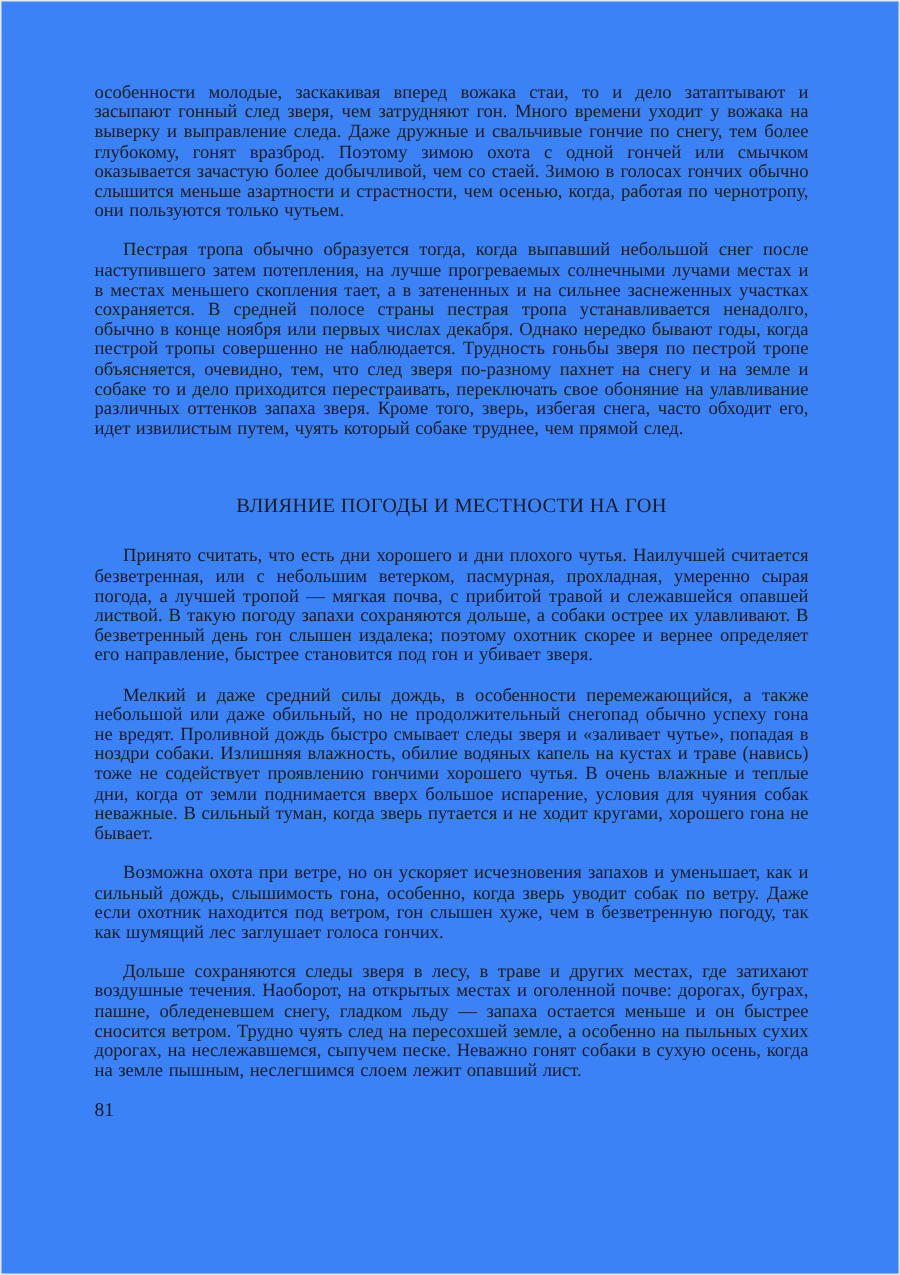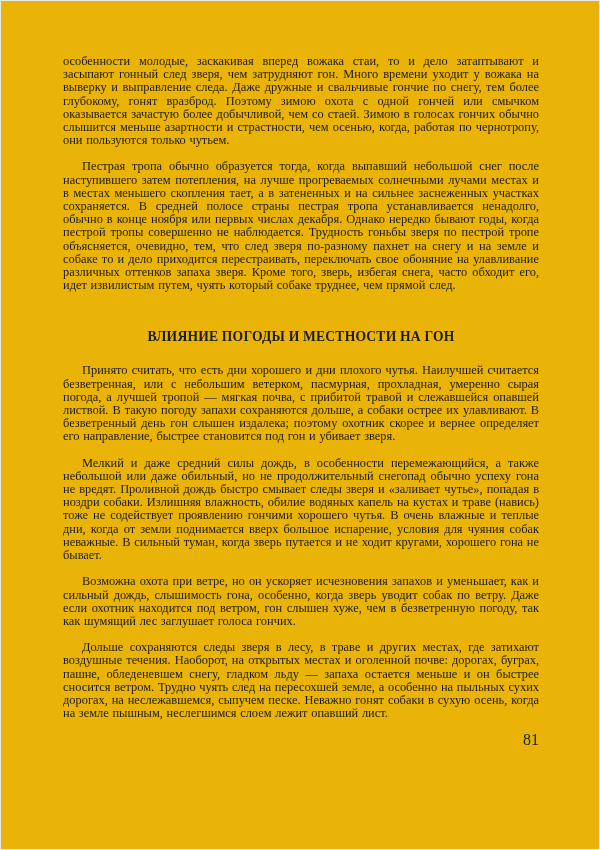--- a/index.html
+++ b/index.html
@@ -4,21 +4,21 @@
 <style>
   html, body {
     margin: 0;
     padding: 0;
     background: #ffffff;
   }
   .page {
     position: relative;
     width: 600px;
     height: 850px;
-    background: #eab308;
+    background: #3b82f6;
     box-sizing: border-box;
     border: 1px solid #e9e9e9;
     overflow: hidden;
     font-family: "Liberation Serif", "DejaVu Serif", serif;
     color: #1c1c1c;
   }
   .content {
     position: absolute;
     left: 62px;
     top: 54px;
@@ -32,29 +32,29 @@
     text-indent: 19px;
     word-spacing: 0.6px;
   }
   .para.no-indent {
     text-indent: 0;
   }
   .section-heading {
     margin: 37px 0 19px 0;
     font-size: 13.6px;
     line-height: 16px;
-    font-weight: bold;
+    font-weight: normal;
     text-align: center;
     letter-spacing: 0.2px;
   }
   .page-number {
     margin-top: 4px;
-    font-size: 16px;
+    font-size: 13px;
     line-height: 13px;
-    text-align: right;
+    text-align: left;
   }
 </style>
 </head>
 <body>
 
 <div class="page">
   <div class="content">
 
     <p class="para no-indent">особенности молодые, заскакивая вперед вожака стаи, то и дело затаптывают и засыпают гонный след зверя, чем затрудняют гон. Много времени уходит у вожака на выверку и выправление следа. Даже дружные и свальчивые гончие по снегу, тем более глубокому, гонят вразброд. Поэтому зимою охота с одной гончей или смычком оказывается зачастую более добычливой, чем со стаей. Зимою в голосах гончих обычно слышится меньше азартности и страстности, чем осенью, когда, работая по чернотропу, они пользуются только чутьем.</p>
 

